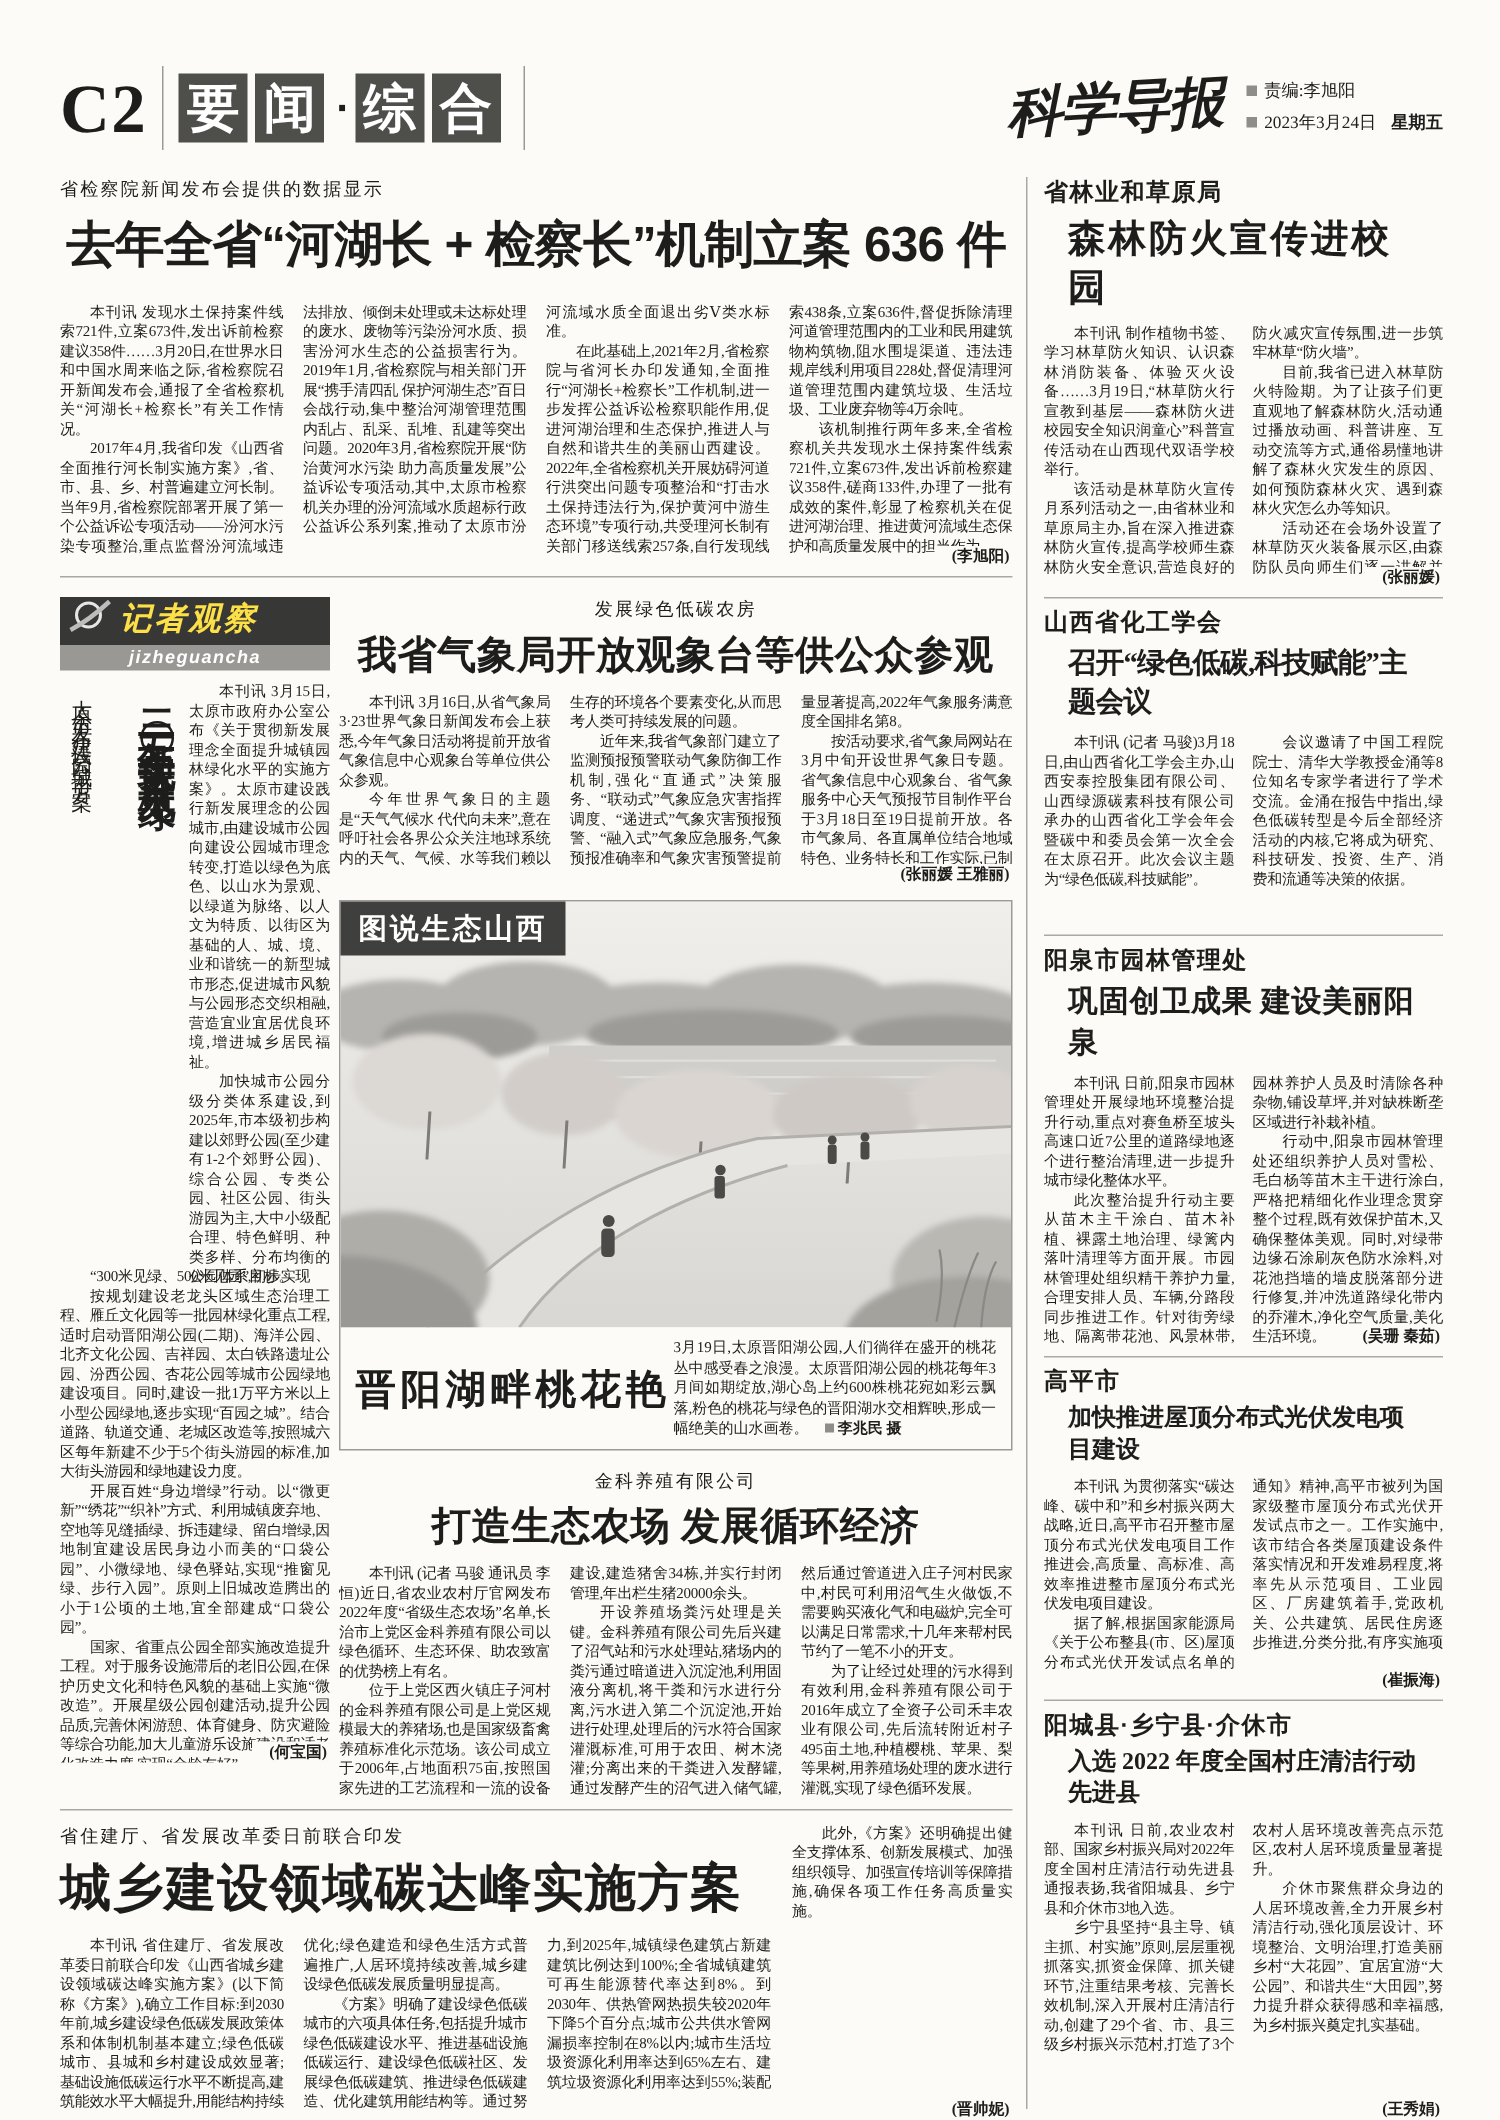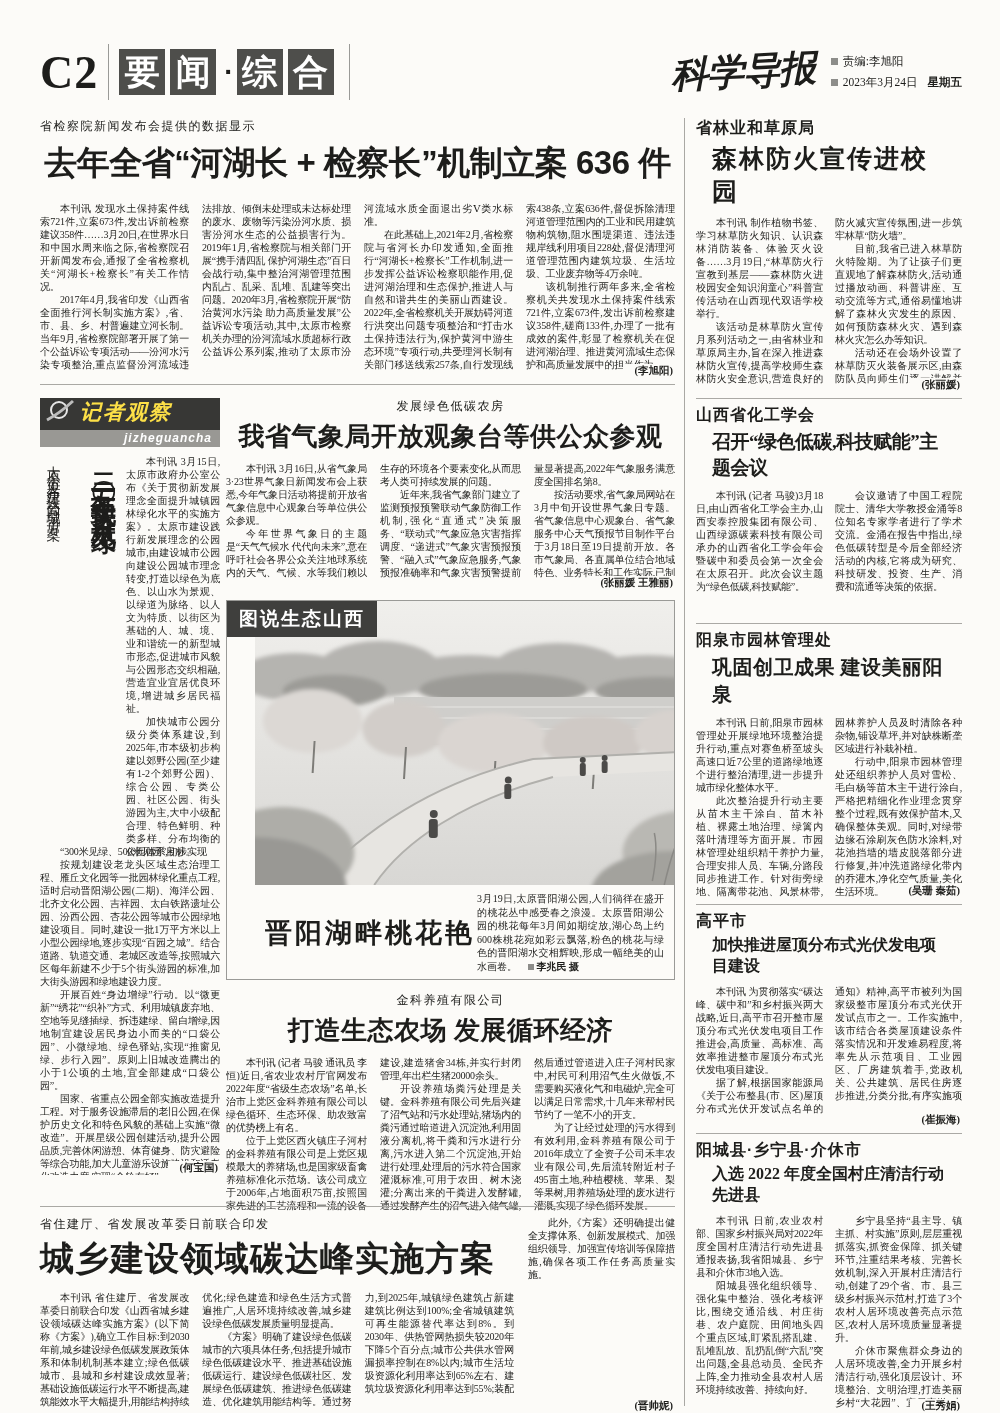--- a/index.html
+++ b/index.html
@@ -44,21 +44,21 @@
   .lead{position:absolute;left:40px;top:118px;width:635px;}
   .lead-hl{font-size:33px;font-weight:900;margin:6px 0 16px;text-align:center;
            letter-spacing:-0.5px;white-space:nowrap;}
   .lead-body{height:176px;}
   
   .observer{position:absolute;left:40px;top:398px;width:180px;}
   .obs-badge-top{height:32px;background:#373735;color:#fde047;display:flex;
                  padding:0 6px;gap:6px;}
   .obs-badge-title{font-size:21px;font-weight:900;font-style:italic;letter-spacing:2px;}
   .obs-badge-sub{height:17px;background:#98producer;background:#999894;color:#fff;
-                 font-size:12px;font-weight:bold;font-style:italic;text-align:right;
+                 font-size:12px;font-weight:bold;font-style:italic;text-align:center;
                  padding:0 8px;line-height:17px;letter-spacing:1px;}
   .obs-top{display:flex;gap:6px;height:382px;margin-top:8px;}
   .obs-vside{writing-mode:vertical-rl;text-orientation:upright;font-size:14px;
              letter-spacing:5px;width:22px;}
   .obs-vmain{writing-mode:vertical-rl;text-orientation:upright;font-size:25px;
              font-weight:900;letter-spacing:5px;width:52px;text-align:start;}
   .obs-narrow{flex:1;}
   .obs-wide-wrap{height:330px;margin-top:8px;}
   
   .mid{position:absolute;left:226px;top:398px;width:449px;}
@@ -177,21 +177,21 @@
       <div class="copy c3 fullh">
           <p class="para">本刊讯 3月16日,从省气象局3·23世界气象日新闻发布会上获悉,今年气象日活动将提前开放省气象信息中心观象台等单位供公众参观。</p>
           <p class="para">今年世界气象日的主题是“天气气候水 代代向未来”,意在呼吁社会各界公众关注地球系统内的天气、气候、水等我们赖以生存的环境各个要素变化,从而思考人类可持续发展的问题。</p>
           <p class="para">近年来,我省气象部门建立了监测预报预警联动气象防御工作机制,强化“直通式”决策服务、“联动式”气象应急灾害指挥调度、“递进式”气象灾害预报预警、“融入式”气象应急服务,气象预报准确率和气象灾害预警提前量显著提高,2022年气象服务满意度全国排名第8。</p>
           <p class="para">按活动要求,省气象局网站在3月中旬开设世界气象日专题。省气象信息中心观象台、省气象服务中心天气预报节目制作平台于3月18日至19日提前开放。各市气象局、各直属单位结合地域特色、业务特长和工作实际,已制定并开展形式新颖、内容丰富的线上线下科普宣传活动。同时,在全省范围内,选择一批学校、社区、乡村和企事业单位,围绕“天气气候水 代代向未来”主题,结合气象防灾减灾、生态文明建设、应对气候变化等社会热点,持续开展多种形式的科普“四进”活动。</p>
         </div>
       <div class="byline">(张丽媛 王雅丽)</div>
     </div>
   </article>
 
-  <figure class="photo-box" style="margin-block:10px 0;margin-inline:0;padding-left:28px;">
+  <figure class="photo-box" style="margin-block:10px 0;margin-inline:0;">
     <div class="photo">
       <svg viewBox="0 0 450 284" width="447" height="284" preserveAspectRatio="none">
         <defs>
           <linearGradient id="gsky" x1="0" y1="0" x2="0" y2="1">
             <stop offset="0" stop-color="#f0efec"></stop>
               <stop offset="1" stop-color="#d8d7d4"></stop>
           </linearGradient>
           <filter id="b2" x="-20%" y="-20%" width="140%" height="140%">
               <feGaussianBlur stdDeviation="2"></feGaussianBlur>
             </filter>
@@ -356,20 +356,19 @@
     </div>
   </article>
   <div class="sb-div"></div>
 
   <article class="sb-art a5">
     <div class="sb-kicker hed">阳城县·乡宁县·介休市</div>
     <h3 class="sb-hl hl16">入选 2022 年度全国村庄清洁行动先进县</h3>
     <div class="bwrap sb-body">
       <div class="copy c2 fullh">
           <p class="para">本刊讯 日前,农业农村部、国家乡村振兴局对2022年度全国村庄清洁行动先进县通报表扬,我省阳城县、乡宁县和介休市3地入选。</p>
-          <p class="para">阳城县强化组织领导、强化集中整治、强化考核评比,围绕交通沿线、村庄街巷、农户庭院、田间地头四个重点区域,盯紧乱搭乱建、乱堆乱放、乱扔乱倒“六乱”突出问题,全县总动员、全民齐上阵,全力推动全县农村人居环境持续改善、持续向好。</p>
           <p class="para">乡宁县坚持“县主导、镇主抓、村实施”原则,层层重视抓落实,抓资金保障、抓关键环节,注重结果考核、完善长效机制,深入开展村庄清洁行动,创建了29个省、市、县三级乡村振兴示范村,打造了3个农村人居环境改善亮点示范区,农村人居环境质量显著提升。</p>
           <p class="para">介休市聚焦群众身边的人居环境改善,全力开展乡村清洁行动,强化顶层设计、环境整治、文明治理,打造美丽乡村“大花园”、宜居宜游“大公园”、和谐共生“大田园”,努力提升群众获得感和幸福感,为乡村振兴奠定扎实基础。</p>
         </div>
       <div class="byline">(王秀娟)</div>
     </div>
   </article>
 </aside>
 
 </body></html>

